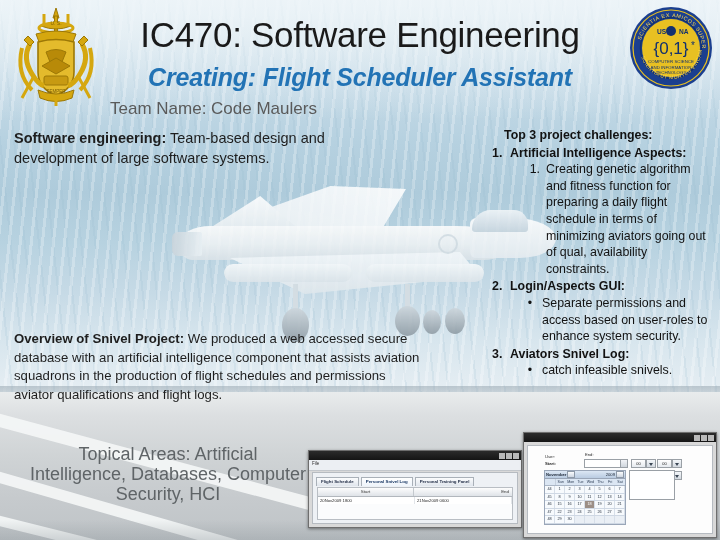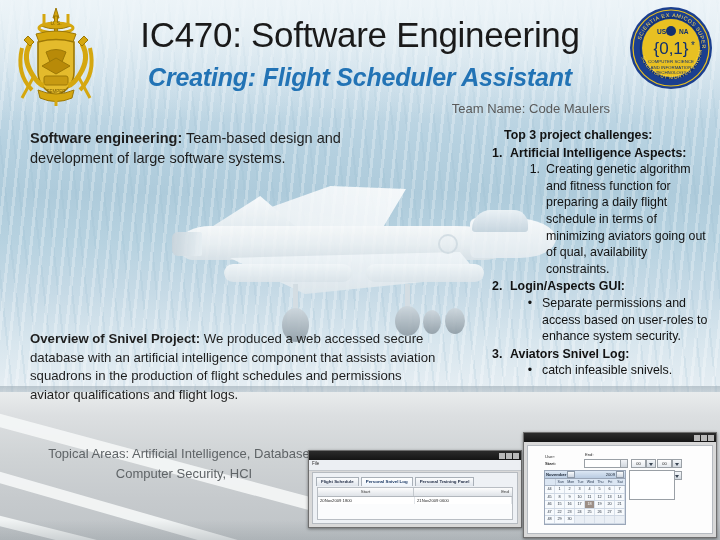--- a/index.html
+++ b/index.html
@@ -110,39 +110,39 @@
     position:absolute;left:110px;top:14px;width:500px;text-align:center;
     font-size:35px;line-height:42px;color:#1a1a1a;letter-spacing:-.3px;
     font-family:"Liberation Sans", sans-serif;
   }
   .subtitle{
     position:absolute;left:110px;top:62px;width:500px;text-align:center;
     font-size:25px;line-height:30px;color:#2273b5;font-style:italic;font-weight:700;
     letter-spacing:-.2px;
   }
   .teamname{
-    position:absolute;left:110px;top:98px;width:500px;text-align:right;
-    font-size:13px;line-height:22px;color:#5a5a5a;
+    position:absolute;left:110px;top:98px;width:500px;text-align:left;
+    font-size:17px;line-height:22px;color:#5a5a5a;
   }
 
   
   .crest{position:absolute;left:8px;top:4px;width:96px;height:104px;}
   .crest svg{display:block;}
   
   .seal{position:absolute;left:629px;top:6px;width:84px;height:84px;}
 
   
-  .blk{position:absolute;color:#1e1e1e;margin-left:16px;}
+  .blk{position:absolute;color:#1e1e1e;}
   .se-block{left:14px;top:128px;width:380px;font-size:14.5px;line-height:20px;}
   .se-block b{font-weight:700;}
   .ov-block{left:14px;top:330px;width:410px;font-size:13.2px;line-height:18.6px;}
   .ov-block b{font-weight:700;}
   .topical{
     left:28px;top:444px;width:280px;text-align:center;
-    font-size:13px;line-height:20px;color:#5f6467;
+    font-size:18px;line-height:20px;color:#5f6467;
   }
 
   
   .ch{position:absolute;left:492px;top:127px;width:222px;color:#121212;font-size:12.4px;line-height:16.6px;}
   .ch .h{font-weight:700;margin-left:12px;}
   .ch .lvl1{font-weight:700;display:flex;gap:5px;margin-top:1px;}
   .ch .lvl1 .n{width:13px;flex:0 0 13px;}
   .ch .lvl2{display:flex;gap:6px;margin-left:35px;font-weight:400;}
   .ch .lvl2 .n{width:13px;flex:0 0 13px;text-align:right;}
   .ch .lvl2.bullet{margin-left:32px;}

